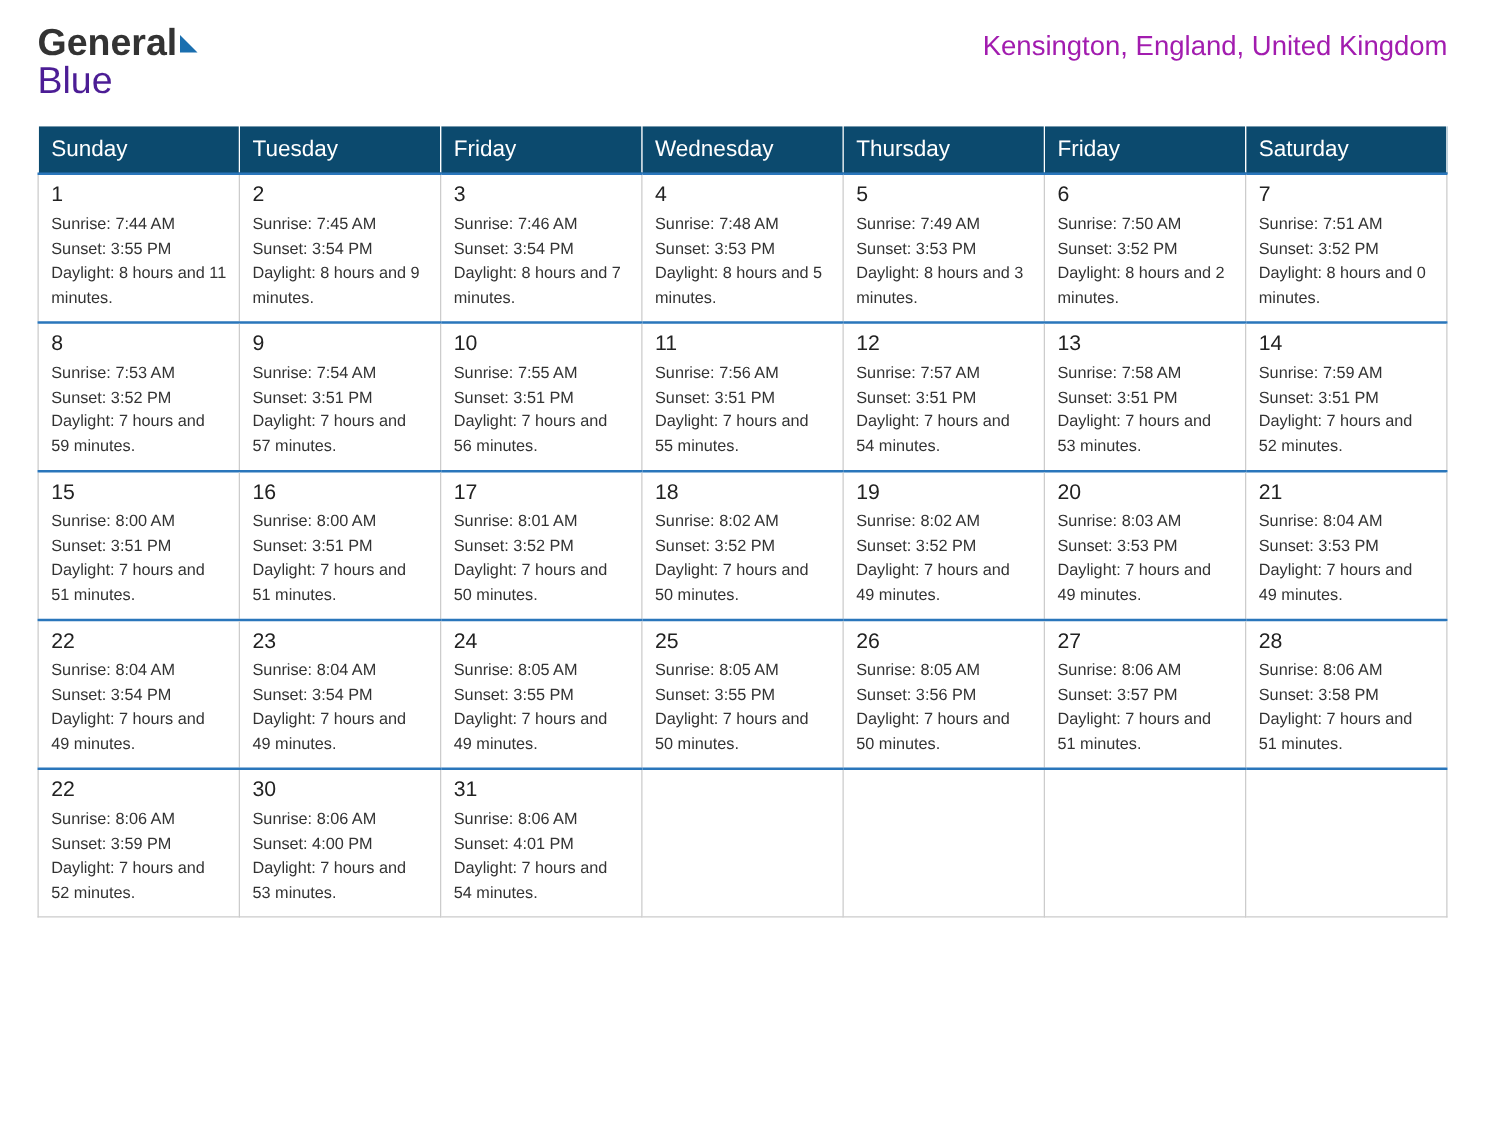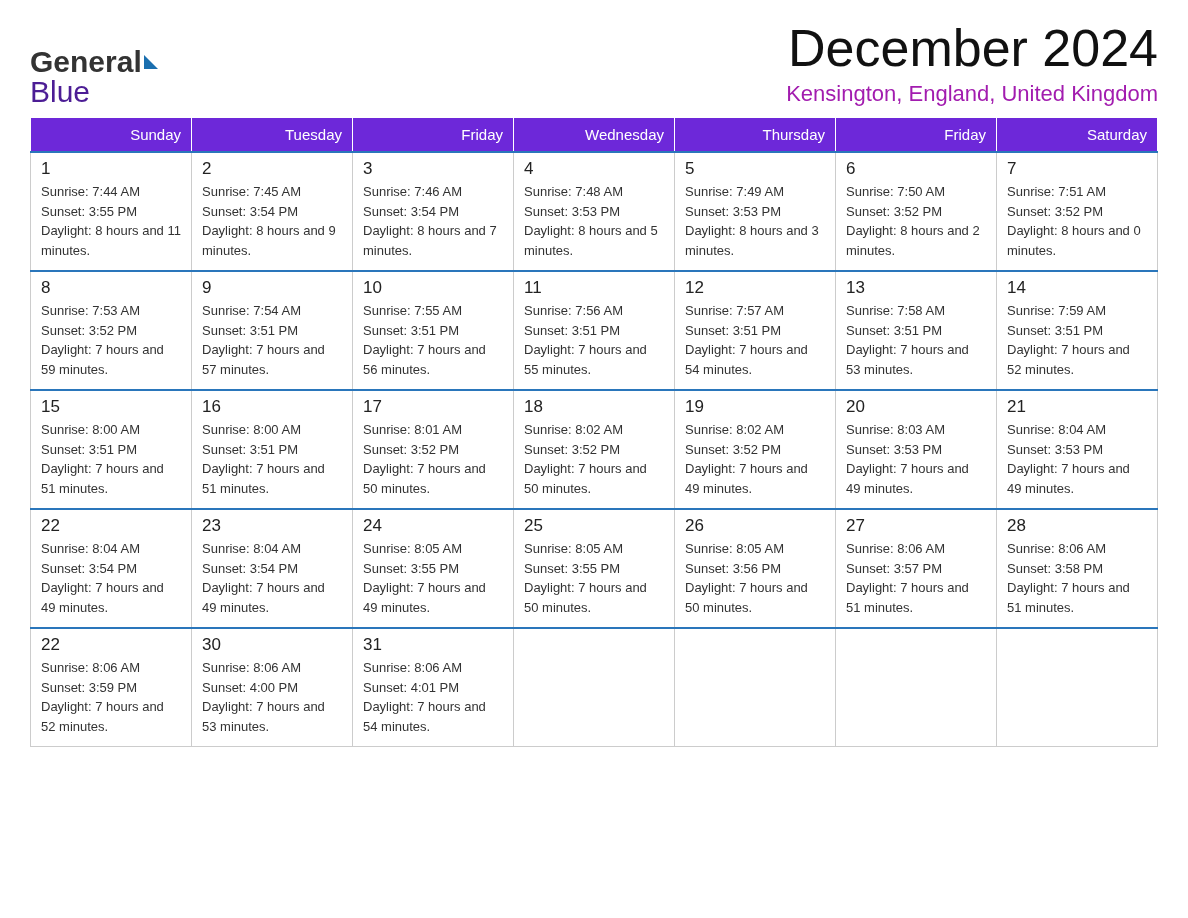--- a/index.html
+++ b/index.html
@@ -6,22 +6,22 @@
     body {
       font-family: Arial, sans-serif;
       background: #fff;
       width: 1188px;
       min-height: 918px;
       padding: 20px 30px;
     }
     .header-row {
       display: flex;
       justify-content: space-between;
-      align-items: flex-end;
-      margin-bottom: 10px;
+      align-items: flex-start;
+      margin-bottom: 20px;
     }
     .title-block {
       text-align: right;
     }
     .month-title {
       font-size: 52px;
       font-weight: normal;
       color: #111;
       line-height: 1.1;
     }
@@ -29,26 +29,26 @@
       font-size: 22px;
       color: #a21caf;
       margin-top: 4px;
     }
     .calendar-table {
       width: 100%;
       border-collapse: collapse;
       margin-top: 10px;
     }
     .calendar-table th {
-      background-color: #6d28d9;
+      background-color: #0c4a6e;
       color: #fff;
-      font-size: 15px;
+      font-size: 18px;
       font-weight: normal;
       padding: 8px 10px;
-      text-align: right;
+      text-align: left;
       border: 1px solid #fff;
     }
     .calendar-table td {
       vertical-align: top;
       padding: 6px 10px 10px 10px;
       border: 1px solid #ccc;
       width: 14.28%;
       font-size: 13.5px;
       color: #222;
       min-height: 90px;
@@ -110,21 +110,20 @@
 
 <div class="header-row">
   <div class="logo-wrapper">
     <div class="logo-general">
       <span>General</span>
       <span class="logo-arrow"></span>
     </div>
     <div class="logo-blue-word">Blue</div>
   </div>
   <div class="title-block">
-    <div class="month-title">December 2024</div>
     <div class="location-title">Kensington, England, United Kingdom</div>
   </div>
 </div>
 
 <table class="calendar-table">
   <thead>
     <tr>
     <th>Sunday</th>
         <th>Tuesday</th>
         <th>Friday</th>

